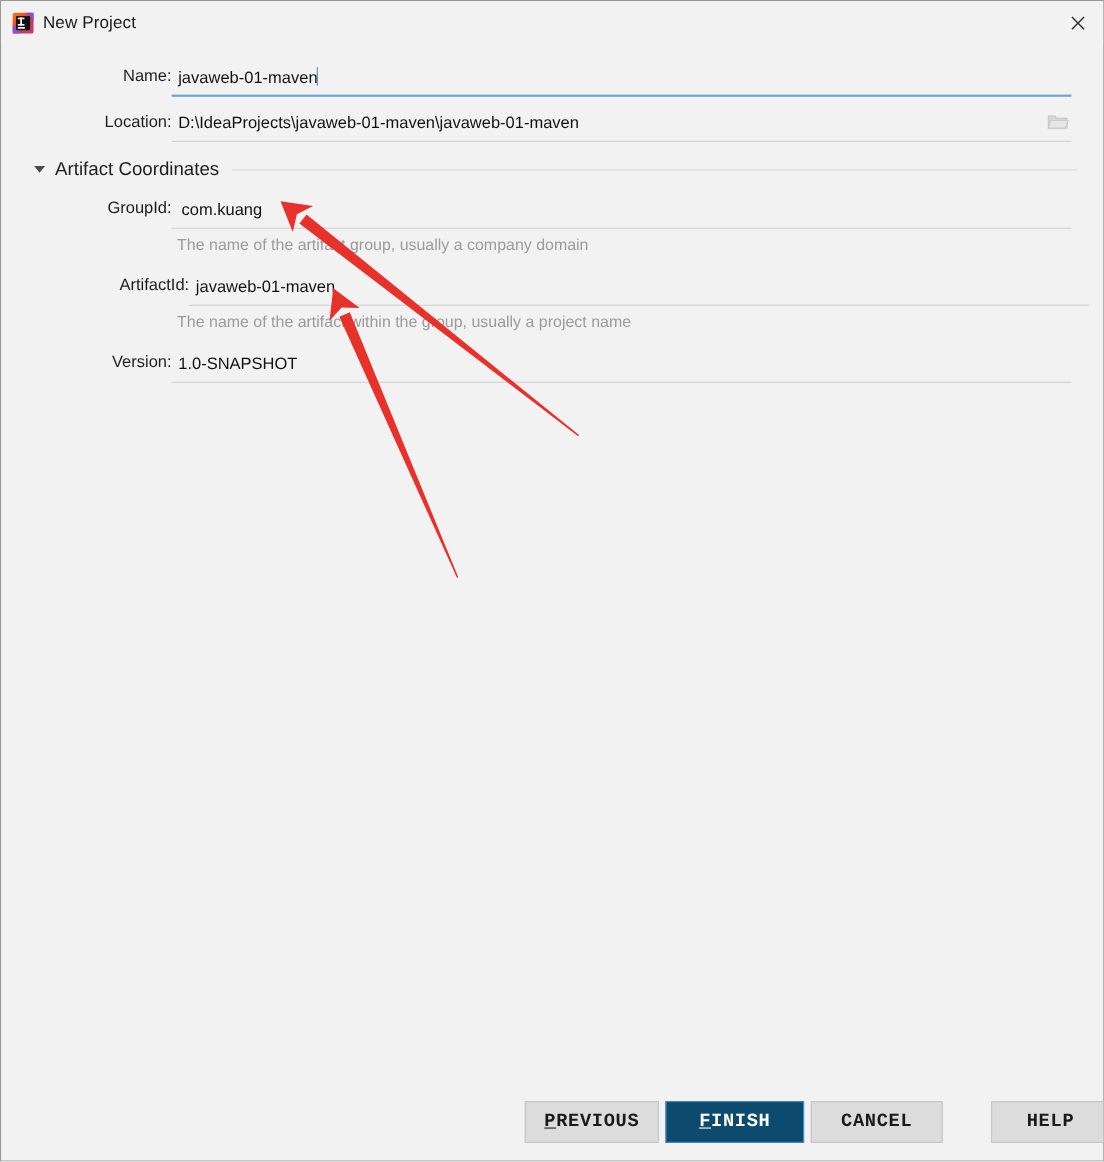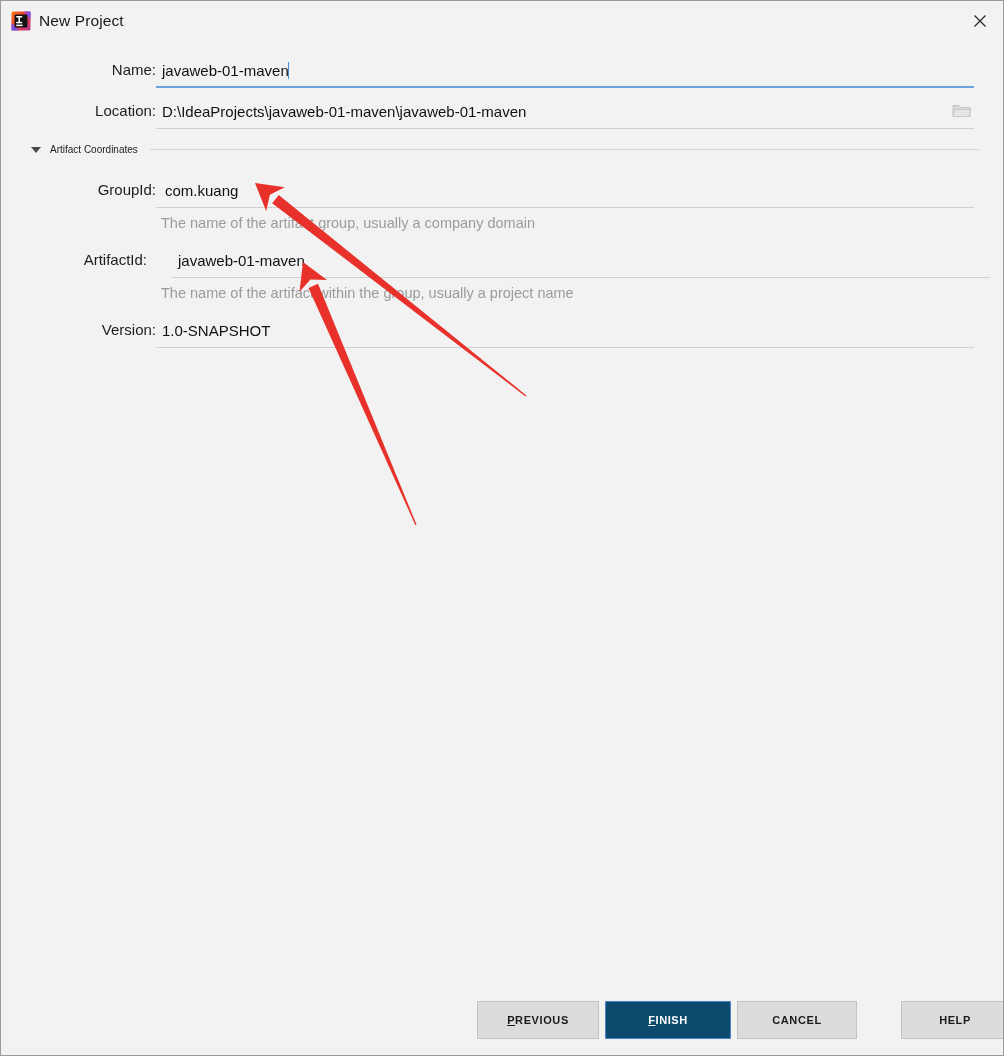--- a/index.html
+++ b/index.html
@@ -140,40 +140,40 @@
     cursor: pointer;
   }
   .tri {
     width: 0; height: 0;
     border-left: 5px solid transparent;
     border-right: 5px solid transparent;
     border-top: 6px solid #4a4a4a;
     margin-right: 9px;
   }
   .section-label {
-    font-size: 10px;
+    font-size: 17px;
     color: #1d1d1d;
     white-space: nowrap;
   }
   .section-rule {
     flex: 1;
     height: 1px;
     background: #d7d7d7;
     margin-left: 12px;
   }
 
   
   #row-groupid { left: 80px; top: 140px; }
   #row-groupid .lbl { width: 75px; }
   #row-groupid .field { width: 818px; height: 27px; }
   #row-groupid .field-value { padding-left: 9px; }
 
   #hint-groupid { position: absolute; left: 160px; top: 174px; }
 
-  #row-artifactid { left: 71px; top: 210px; gap: 25px; }
+  #row-artifactid { left: 96px; top: 210px; }
   #row-artifactid .lbl { width: 75px; }
   #row-artifactid .field { width: 818px; height: 27px; }
   #row-artifactid .field-value { padding-left: 6px; }
 
   #hint-artifactid { position: absolute; left: 160px; top: 244px; }
 
   #row-version { left: 80px; top: 280px; }
   #row-version .lbl { width: 75px; }
   #row-version .field { width: 818px; height: 27px; }
   #row-version .field-value { padding-left: 6px; }
@@ -195,29 +195,29 @@
     bottom: 0;
     height: 62px;
   }
   .btn {
     position: absolute;
     top: 8px;
     height: 38px;
     background: #dcdcdc;
     border: 1px solid #c4c4c4;
     color: #1a1a1a;
-    font-size: 11px;
+    font-size: 17px;
     font-weight: bold;
     letter-spacing: 0.6px;
     display: flex;
     align-items: center;
     justify-content: center;
     cursor: pointer;
     box-sizing: border-box;
-    font-family: Liberation Sans, sans-serif;
+    font-family: Liberation Mono, monospace;
   }
   .btn.primary {
     background: #0c4a6e;
     border: 1px solid #4a86c5;
     color: #ffffff;
   }
   .btn u { text-decoration: underline; }
   #btn-previous { left: 476px; width: 122px; }
   #btn-finish   { left: 604px; width: 126px; }
   #btn-cancel   { left: 736px; width: 120px; text-align: right; }

